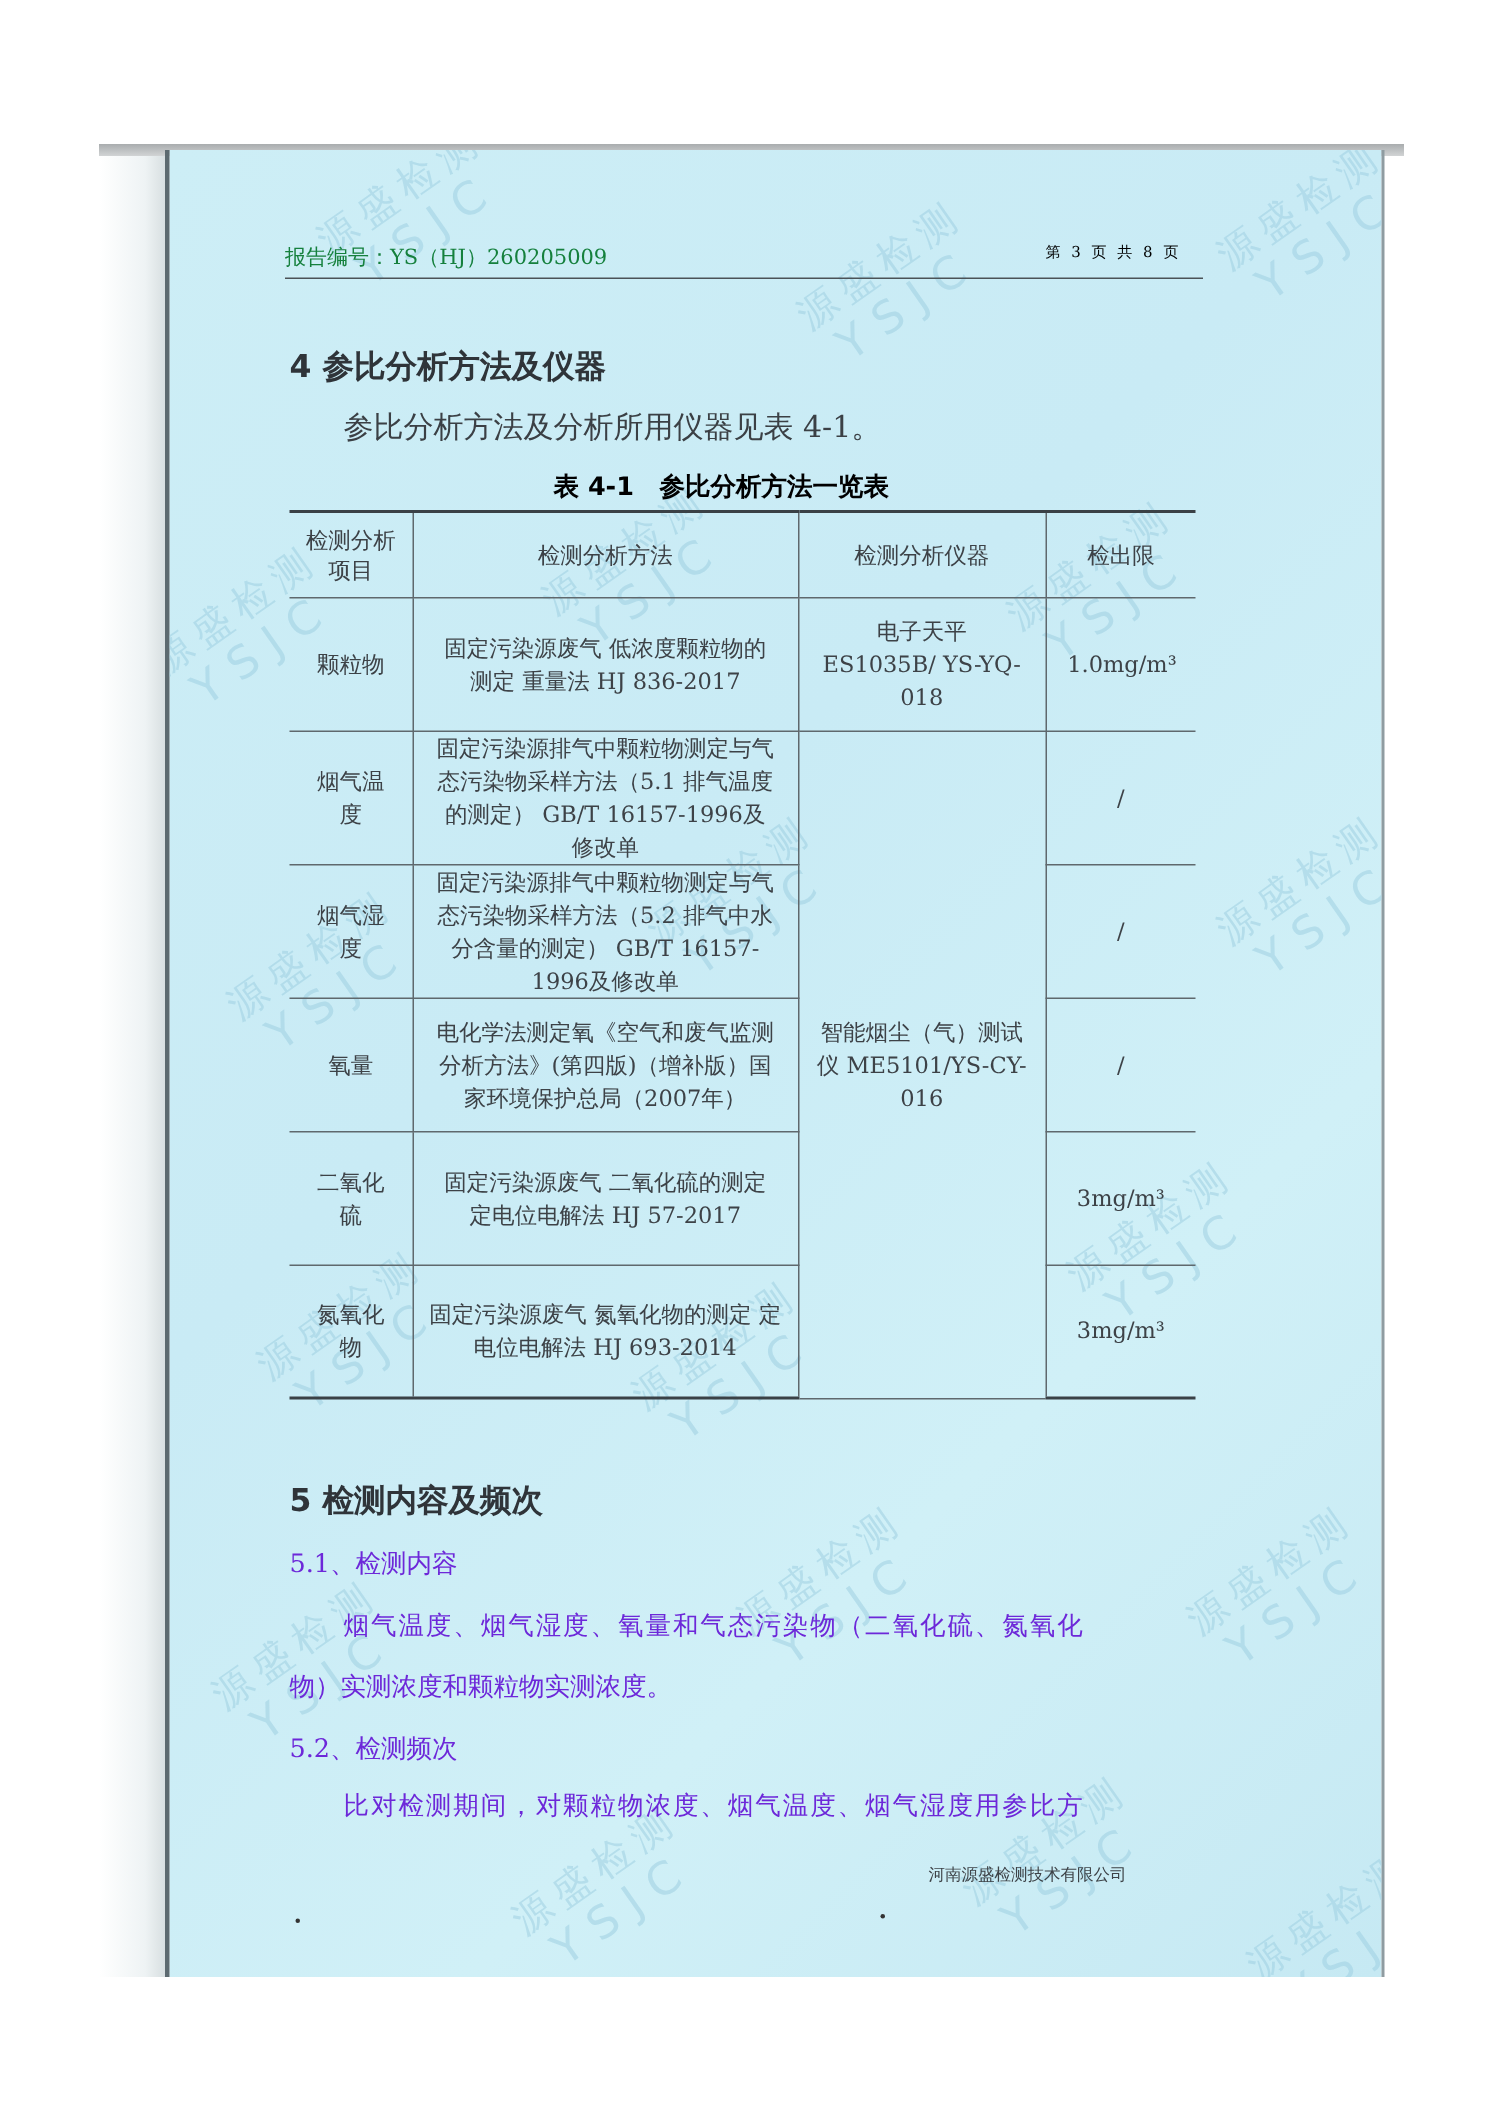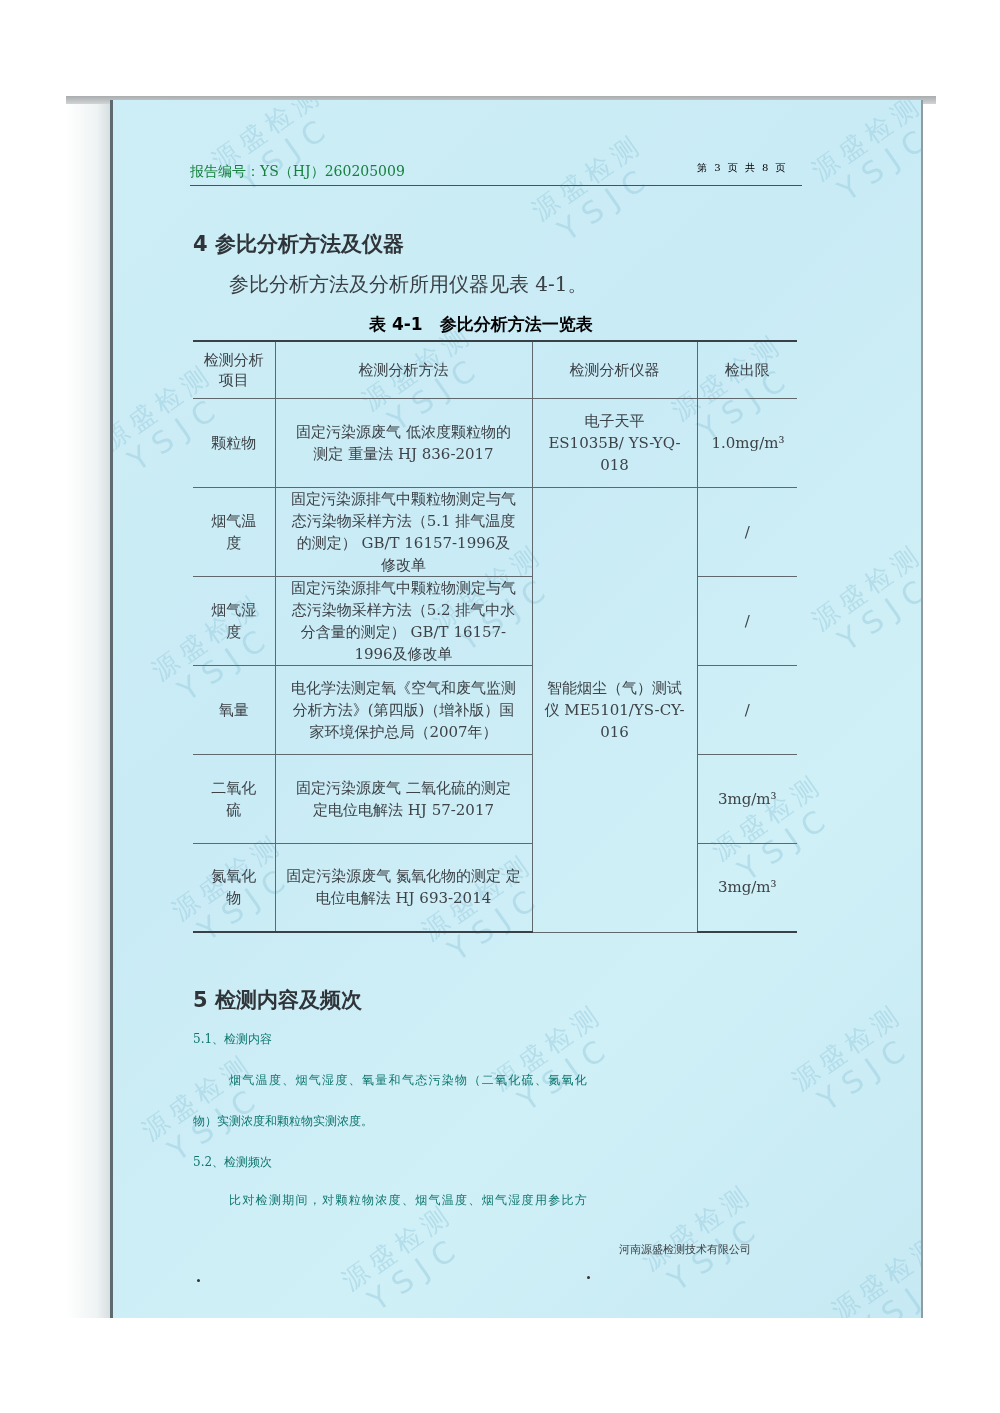--- a/index.html
+++ b/index.html
@@ -47,21 +47,21 @@
     font-weight:normal;
   }
   table.t tr:first-child th { border-top:2px solid #3a4146; }
   table.t tr:last-child td { border-bottom:2px solid #3a4146; }
   table.t th:first-child, table.t td:first-child { border-left:none; }
   table.t th:last-child, table.t td.last { border-right:none; }
   .rh0 { height:57px; }
   .rh { height:89px; }
 
   .sec5 { left:193px; top:986px; }
-  .p { font-size:12px; color:#0f766e; }
+  .p { font-size:17px; color:#6d28d9; }
   .s51 { left:193px; top:1031px; }
   .p51a { left:229px; top:1072px; letter-spacing:1.3px; }
   .p51b { left:193px; top:1113px; }
   .s52 { left:193px; top:1154px; }
   .p52a { left:229px; top:1192px; letter-spacing:1.3px; }
   .footer { left:619px; top:1242px; font-size:11px; color:#3d4247; }
   .dot { position:absolute; width:3px; height:3px; border-radius:50%; background:#333; }
 </style>
 </head>
 <body>

